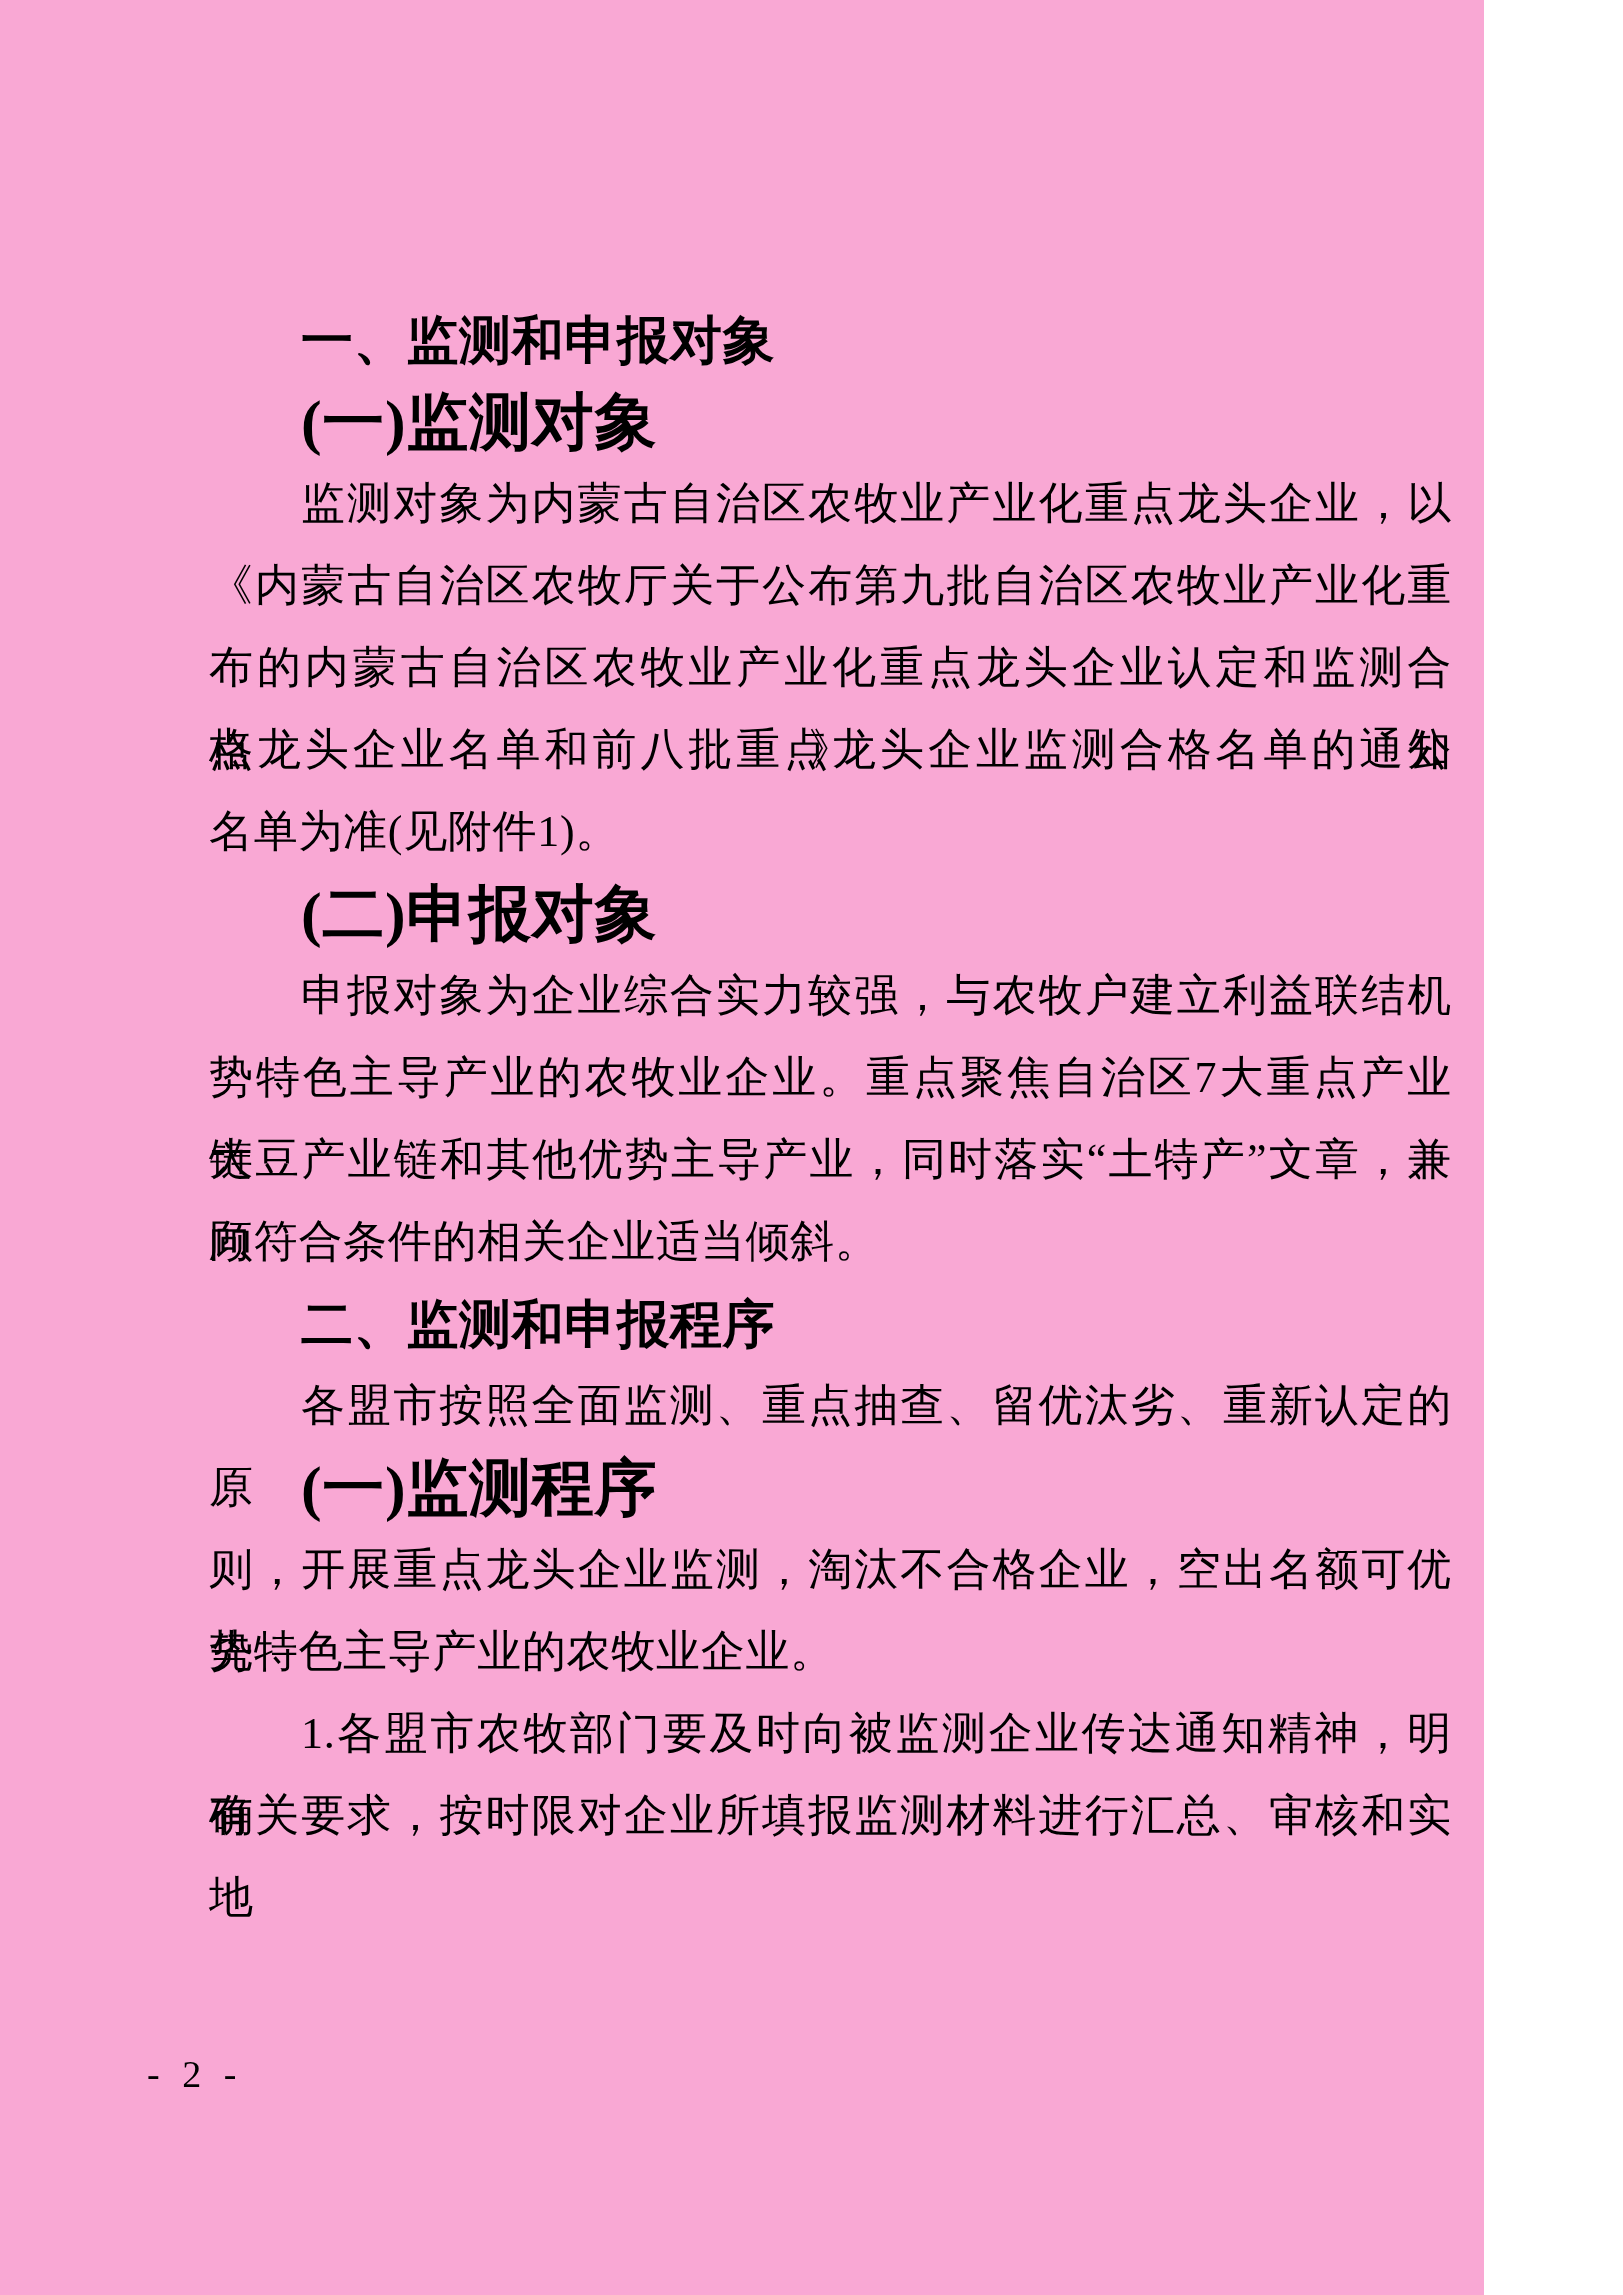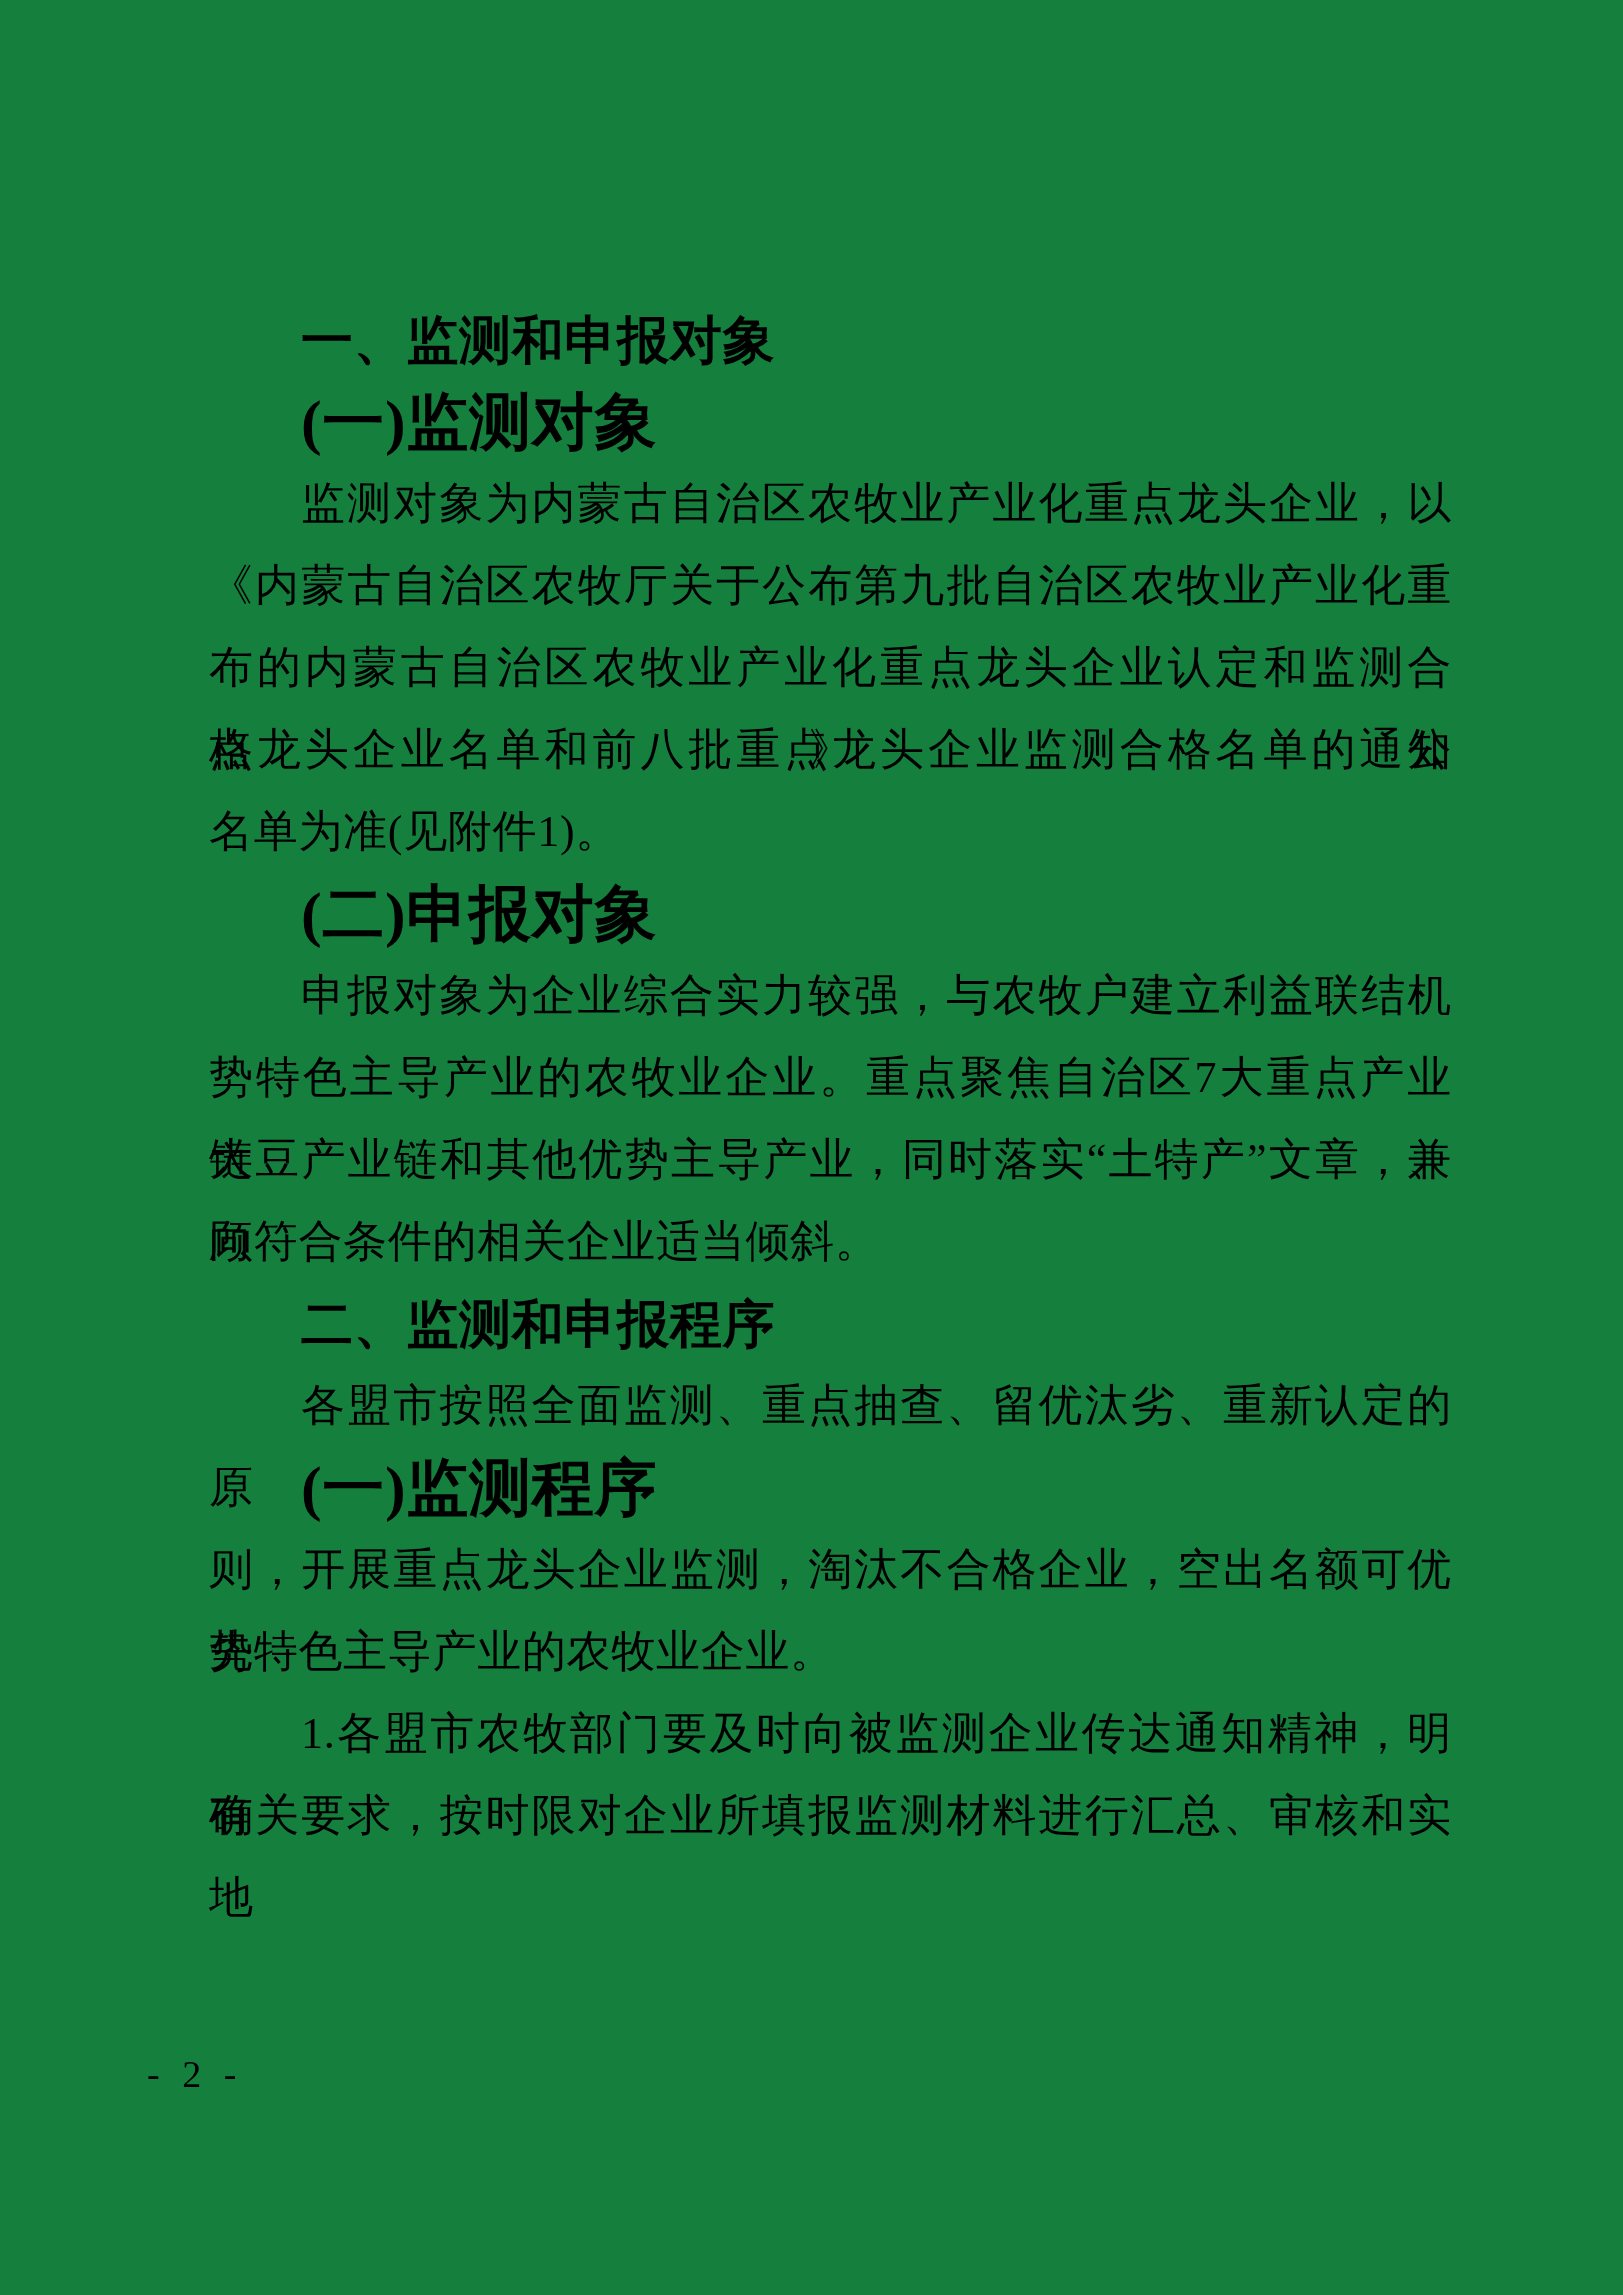--- a/index.html
+++ b/index.html
@@ -2,23 +2,23 @@
 <html style="font-size:10.5px"><head>
 <meta charset="utf-8">
 <style>
   html, body {
     margin: 0;
     padding: 0;
     background: #ffffff;
   }
   .page {
     position: relative;
-    width: 1623px;
+    width: 1484px;
     height: 2295px;
-    background: #15803d;
+    background: #f9a8d4;
     color: #000000;
     font-family: "Liberation Serif", serif;
     overflow: hidden;
   }
   .text-block {
     position: absolute;
     left: 209px;
     top: 299px;
     width: 1243px;
   }

